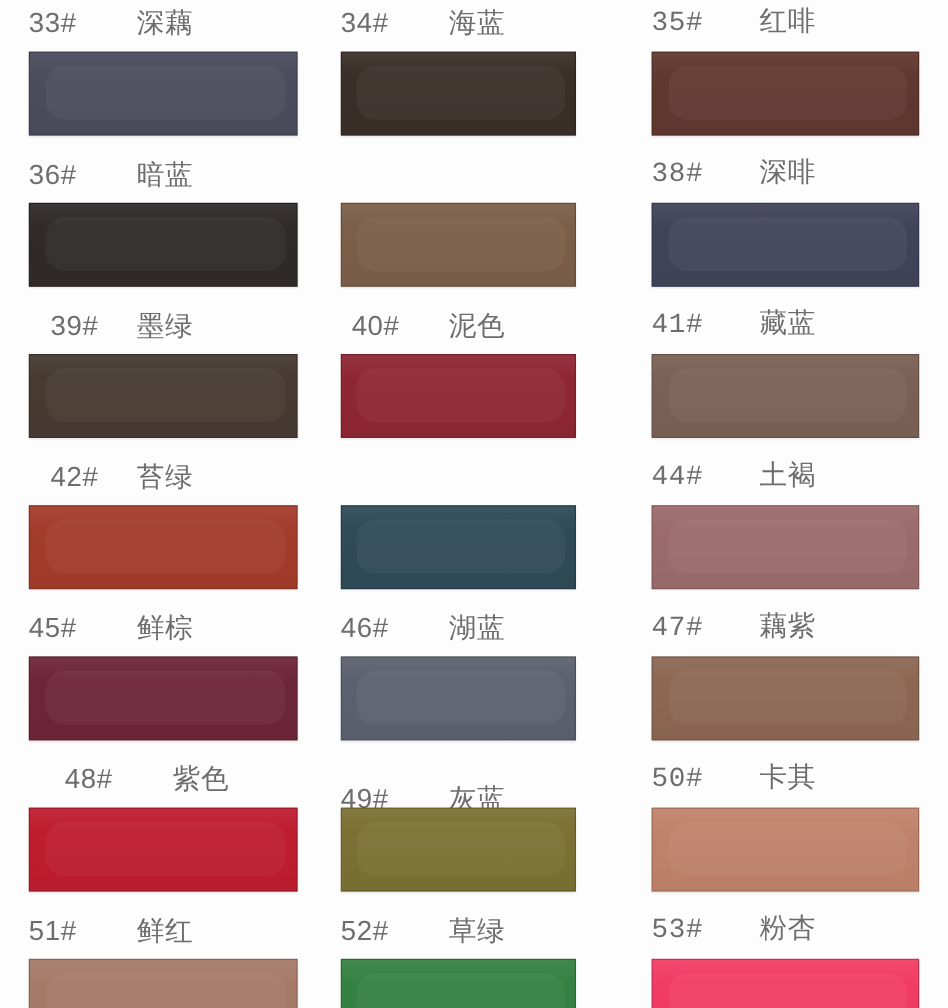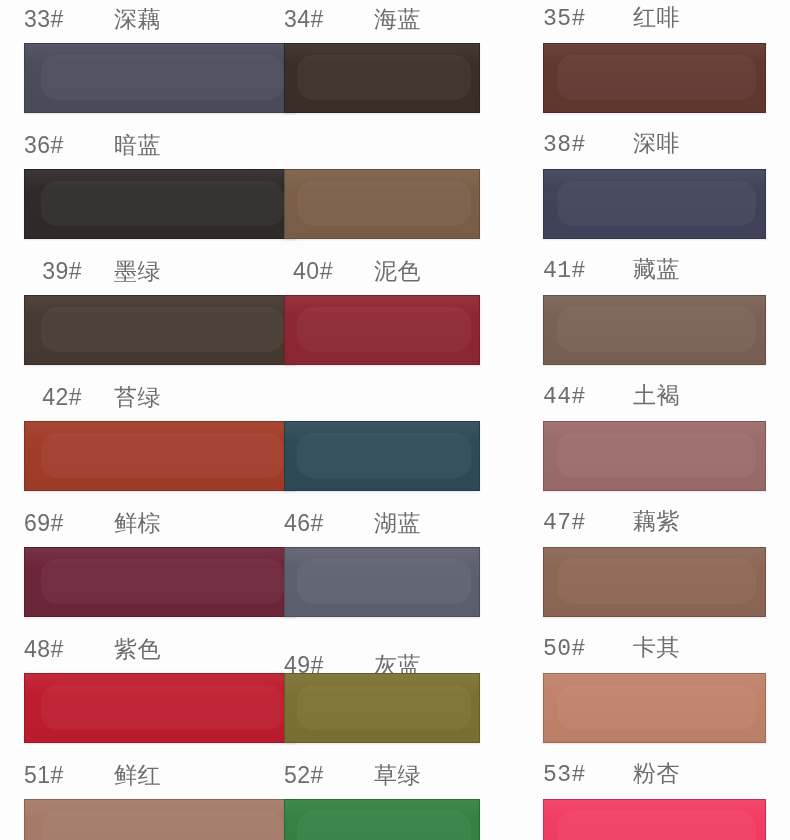--- a/index.html
+++ b/index.html
@@ -25,21 +25,21 @@
     position: relative;
     width: 790px;
     height: 126px;
   }
 
   .swatch-cell {
     position: absolute;
     top: 0;
     height: 126px;
   }
-  .swatch-cell.col-0 { left: 24px;  width: 224px; padding-left: 48px; }
+  .swatch-cell.col-0 { left: 24px;  width: 224px; }
   .swatch-cell.col-1 { left: 284px; width: 196px; }
   .swatch-cell.col-2 { left: 543px; width: 223px; font-family: Liberation Mono, monospace; }
 
   .swatch-label {
     position: absolute;
     top: 0px;
     left: 0;
     height: 38px;
     line-height: 38px;
     white-space: nowrap;
@@ -144,35 +144,35 @@
       <div class="swatch-cell col-1">
         <div class="swatch-chip" style="background: rgb(47, 75, 88);"></div>
       </div>
       <div class="swatch-cell col-2">
         <div class="swatch-label" style="color: rgb(109, 109, 109);"><span class="swatch-code">44#</span><span class="swatch-name">土褐</span></div>
         <div class="swatch-chip" style="background: rgb(155, 108, 107);"></div>
       </div>
     </div>
     <div class="swatch-row">
       <div class="swatch-cell col-0">
-        <div class="swatch-label" style="color: rgb(109, 109, 109);"><span class="swatch-code">69#</span><span class="swatch-name">鲜棕</span></div>
+        <div class="swatch-label" style="color: rgb(109, 109, 109);"><span class="swatch-code">45#</span><span class="swatch-name">鲜棕</span></div>
         <div class="swatch-chip" style="background: rgb(109, 38, 57);"></div>
       </div>
       <div class="swatch-cell col-1">
         <div class="swatch-label" style="color: rgb(109, 109, 109);"><span class="swatch-code">46#</span><span class="swatch-name">湖蓝</span></div>
         <div class="swatch-chip" style="background: rgb(93, 97, 111);"></div>
       </div>
       <div class="swatch-cell col-2">
         <div class="swatch-label" style="color: rgb(109, 109, 109);"><span class="swatch-code">47#</span><span class="swatch-name">藕紫</span></div>
         <div class="swatch-chip" style="background: rgb(140, 103, 84);"></div>
       </div>
     </div>
     <div class="swatch-row">
       <div class="swatch-cell col-0">
-        <div class="swatch-label" style="color: rgb(109, 109, 109);"><span class="swatch-code">48#</span><span class="swatch-name">紫色</span></div>
+        <div class="swatch-label" style="color: rgb(109, 109, 109); margin-left: 30px;"><span class="swatch-code">48#</span><span class="swatch-name">紫色</span></div>
         <div class="swatch-chip" style="background: rgb(191, 29, 47);"></div>
       </div>
       <div class="swatch-cell col-1">
         <div class="swatch-label" style="color: rgb(109, 109, 109); margin-top: 16px;"><span class="swatch-code">49#</span><span class="swatch-name">灰蓝</span></div>
         <div class="swatch-chip" style="background: rgb(124, 113, 51);"></div>
       </div>
       <div class="swatch-cell col-2">
         <div class="swatch-label" style="color: rgb(109, 109, 109);"><span class="swatch-code">50#</span><span class="swatch-name">卡其</span></div>
         <div class="swatch-chip" style="background: rgb(192, 130, 106);"></div>
       </div>

